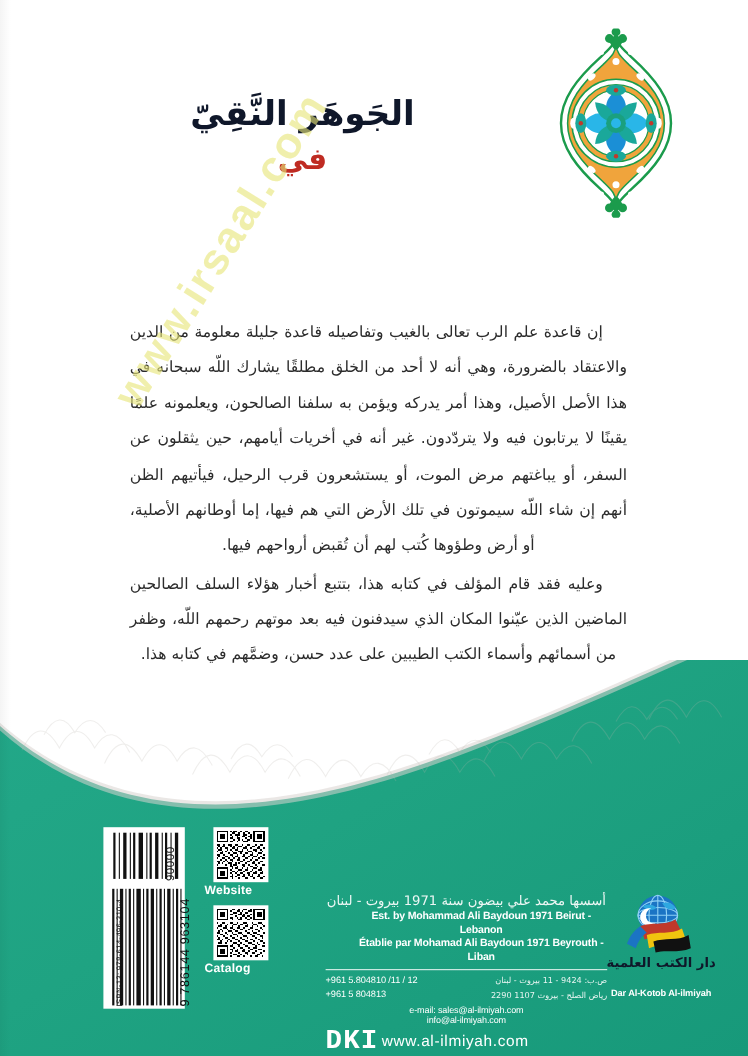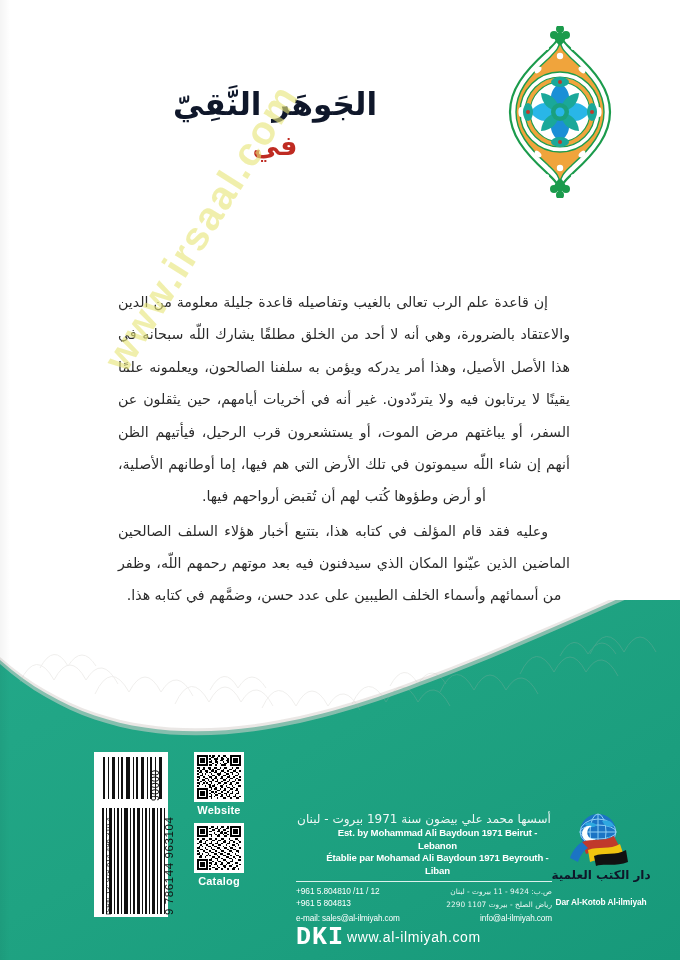--- a/index.html
+++ b/index.html
@@ -141,21 +141,20 @@
   }
   #bc-isbn-text { left:7px; top:160px; }
   #bc-num-text  { left:66px; top:160px; font-size:11.5px; letter-spacing:.6px; }
   #bc-90000-text{ left:52px; top:46px; font-size:10.5px; letter-spacing:.5px; }
 
   
   .qr-group { position:absolute; left:186px; top:752px; width:66px; }
   .qr-box { width:50px; height:50px; background:#fff; padding:3px; margin:0 auto; }
   .qr-box svg { display:block; width:100%; height:100%; }
   .qr-label {
-    text-align:center;
     color:#ffffff;
     font-family:"Liberation Sans", sans-serif;
     font-weight:bold;
     font-size:11px;
     margin:2px 0 7px 0;
     letter-spacing:.2px;
   }
 
   
   .pub-info {
@@ -192,20 +191,21 @@
     line-height:1.5;
   }
   .contact-ar { direction:rtl; font-family:"DejaVu Sans", sans-serif; opacity:.9; font-size:7.4px; text-align:right;}
   .contact-num { font-size:8.4px; letter-spacing:-.1px; }
   .email-row {
     display:flex;
     justify-content:space-between;
     font-size:8.2px;
     margin-top:4px;
     letter-spacing:-.1px;
+    flex-direction:column;
   }
   .dki-row {
     display:flex;
     align-items:center;
     justify-content:flex-start;
     margin-top:2px;
   }
   .dki-logo {
     font-family:Liberation Mono, monospace;
     font-weight:bold;
@@ -359,21 +359,21 @@
     </svg>
   </div>
 
   <div class="title-block">
     <div class="title-line1">الجَوهَر النَّقِيّ</div>
     <div class="title-line2">في</div>
   </div>
 
   <div class="blurb">
     <p>إن قاعدة علم الرب تعالى بالغيب وتفاصيله قاعدة جليلة معلومة من الدين والاعتقاد بالضرورة، وهي أنه لا أحد من الخلق مطلقًا يشارك اللّه سبحانه في هذا الأصل الأصيل، وهذا أمر يدركه ويؤمن به سلفنا الصالحون، ويعلمونه علمًا يقينًا لا يرتابون فيه ولا يتردّدون. غير أنه في أخريات أيامهم، حين يثقلون عن السفر، أو يباغتهم مرض الموت، أو يستشعرون قرب الرحيل، فيأتيهم الظن أنهم إن شاء اللّه سيموتون في تلك الأرض التي هم فيها، إما أوطانهم الأصلية، أو أرض وطؤوها كُتب لهم أن تُقبض أرواحهم فيها.</p>
-    <p>وعليه فقد قام المؤلف في كتابه هذا، بتتبع أخبار هؤلاء السلف الصالحين الماضين الذين عيّنوا المكان الذي سيدفنون فيه بعد موتهم رحمهم اللّه، وظفر من أسمائهم وأسماء الخلف الطيبين على عدد حسن، وضمَّهم في كتابه هذا.</p>
+    <p>وعليه فقد قام المؤلف في كتابه هذا، بتتبع أخبار هؤلاء السلف الصالحين الماضين الذين عيّنوا المكان الذي سيدفنون فيه بعد موتهم رحمهم اللّه، وظفر من أسمائهم وأسماء الكتب الطيبين على عدد حسن، وضمَّهم في كتابه هذا.</p>
   </div>
 
   <div class="watermark">www.irsaal.com</div>
 
   <div class="barcode-panel">
     <div class="barcode-inner">
       <div class="bc-small">
         <svg class="bars" viewBox="0 0 68 46" preserveAspectRatio="none">
           <rect x="0" y="0" width="68" height="46" fill="#fff"></rect>
           <g fill="#111">

